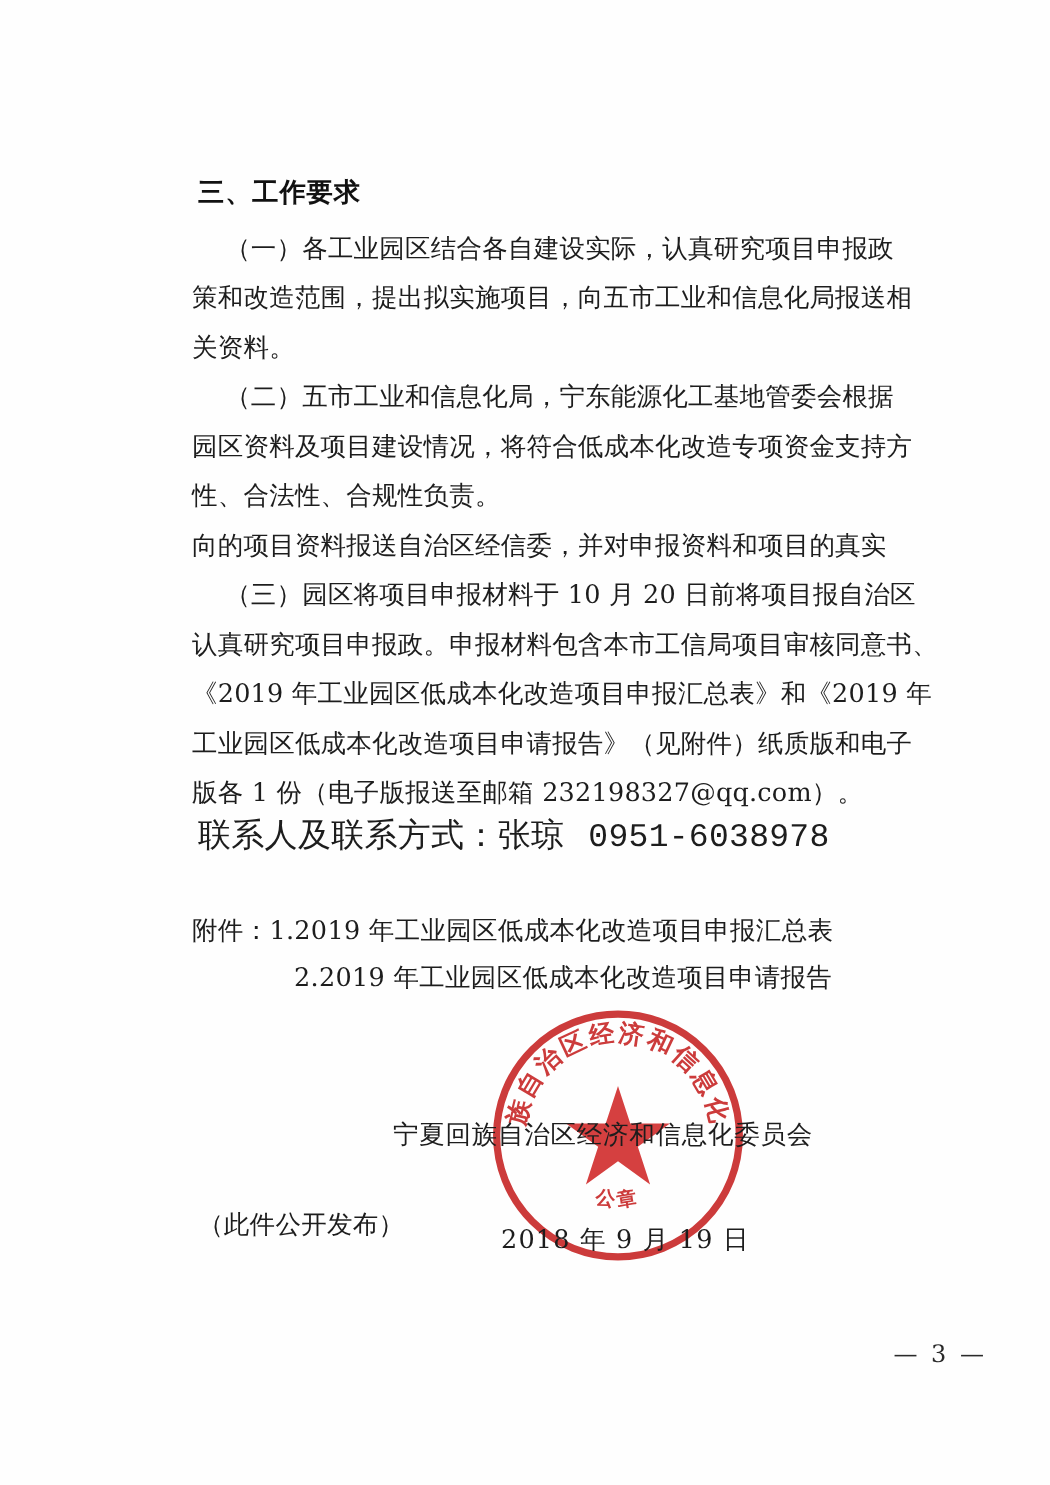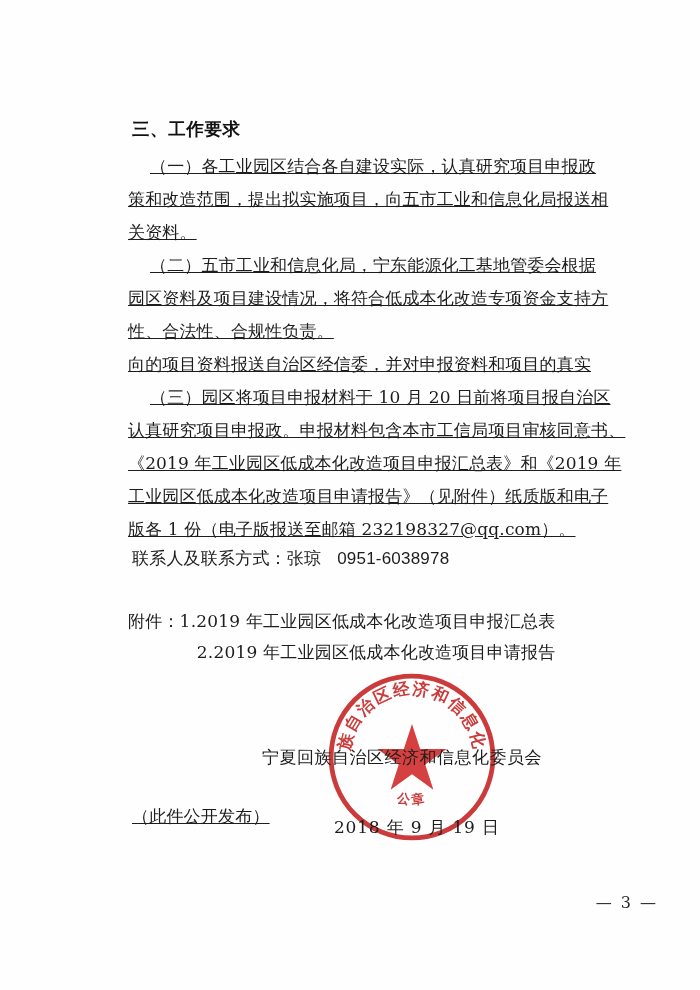--- a/index.html
+++ b/index.html
@@ -44,56 +44,55 @@
 
   .para {
     margin: 0;
     font-size: 17px;
     line-height: 33px;
     text-align: justify;
     text-justify: inter-character;
     letter-spacing: 0.15px;
     color: #1d1d1d;
     font-family: "DejaVu Serif", "Liberation Serif", serif;
-    text-decoration: underline;
   }
   .para + .para { margin-top: 0; }
 
   .para .ln {
     display: block;
     white-space: nowrap;
   }
   .para .ln.indent { text-indent: 22px; }
 
   
   #contact-line {
     position: absolute;
     left: 132px;
     top: 545px;
-    font-size: 17px;
+    font-size: 22px;
     line-height: 28px;
     white-space: nowrap;
-    font-family: Liberation Sans, sans-serif;
+    font-family: Liberation Mono, monospace;
     letter-spacing: 0.2px;
     color: #1d1d1d;
   }
   #contact-line .sp-wide { display: inline-block; width: 16px; }
 
   
   #attachments {
     position: absolute;
     left: 128px;
     top: 606px;
     font-size: 17px;
     line-height: 31px;
     font-family: "DejaVu Serif", "Liberation Serif", serif;
     letter-spacing: 0.2px;
     color: #1d1d1d;
   }
-  #attachments .att-line { white-space: nowrap; display: block; text-align: right; }
+  #attachments .att-line { white-space: nowrap; display: block; }
   #attachments .att-line.second { padding-left: 68px; }
 
   
   #signature-block {
     position: absolute;
     left: 262px;
     top: 742px;
     font-size: 17px;
     line-height: 30px;
     font-family: "DejaVu Serif", "Liberation Serif", serif;
@@ -113,21 +112,20 @@
   
   #public-note {
     position: absolute;
     left: 132px;
     top: 805px;
     font-size: 17px;
     white-space: nowrap;
     font-family: "DejaVu Serif", "Liberation Serif", serif;
     letter-spacing: 0.2px;
     color: #1d1d1d;
-    text-decoration: underline;
   }
 
   
   #page-number {
     position: absolute;
     left: 0;
     right: 42px;
     top: 893px;
     text-align: right;
     font-size: 16px;

